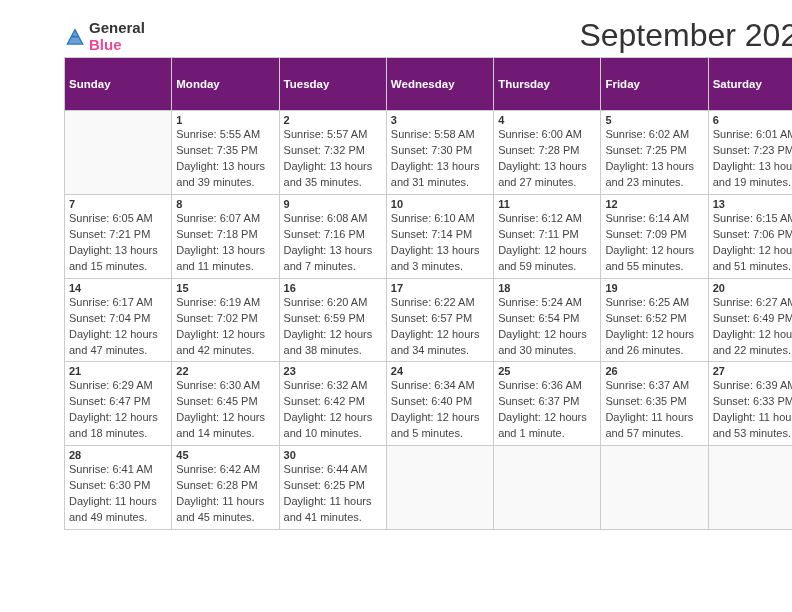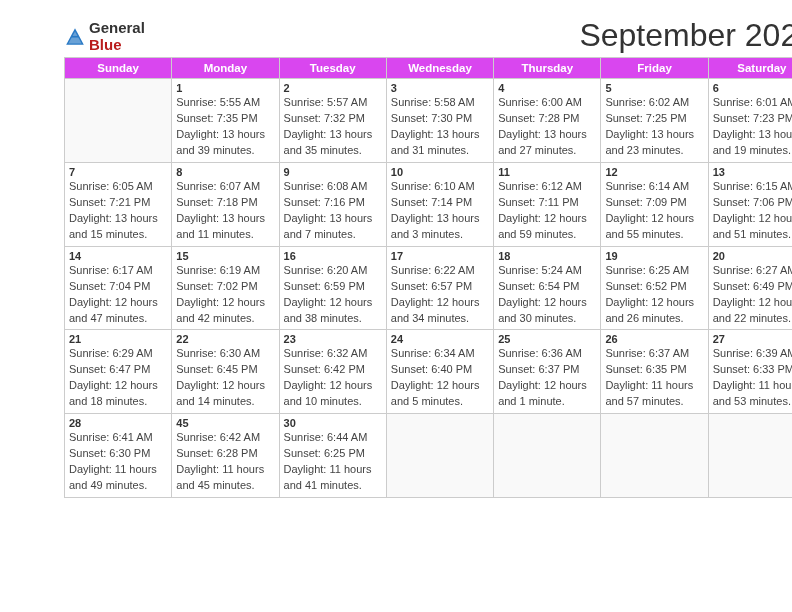--- a/index.html
+++ b/index.html
@@ -34,21 +34,21 @@
       line-height: 1.1;
     }
     .logo-general {
       font-size: 15px;
       font-weight: bold;
       color: #333;
     }
     .logo-blue {
       font-size: 15px;
       font-weight: bold;
-      color: #b91c1c;
+      color: #ec4899;
     }
     .logo-icon {
       width: 22px;
       height: 22px;
       margin-right: 3px;
     }
     .title-block {
       text-align: left;
     }
     .month-title {
@@ -61,26 +61,26 @@
       font-size: 13px;
       color: #333;
       font-weight: bold;
     }
     .calendar {
       width: 100%;
       border-collapse: collapse;
       table-layout: fixed;
     }
     .calendar th {
-      background: #d946ef;
+      background: #701a75;
       color: #fff;
       font-size: 11.5px;
       font-weight: bold;
-      padding: 4px 4px;
-      text-align: center;
+      padding: 20px 4px;
+      text-align: left;
       border: 1px solid #ccc;
     }
     .calendar td {
       vertical-align: top;
       border: 1px solid #ccc;
       padding: 3px 4px 3px 4px;
       font-size: 8.8px;
       color: #333;
       height: 78px;
     }

